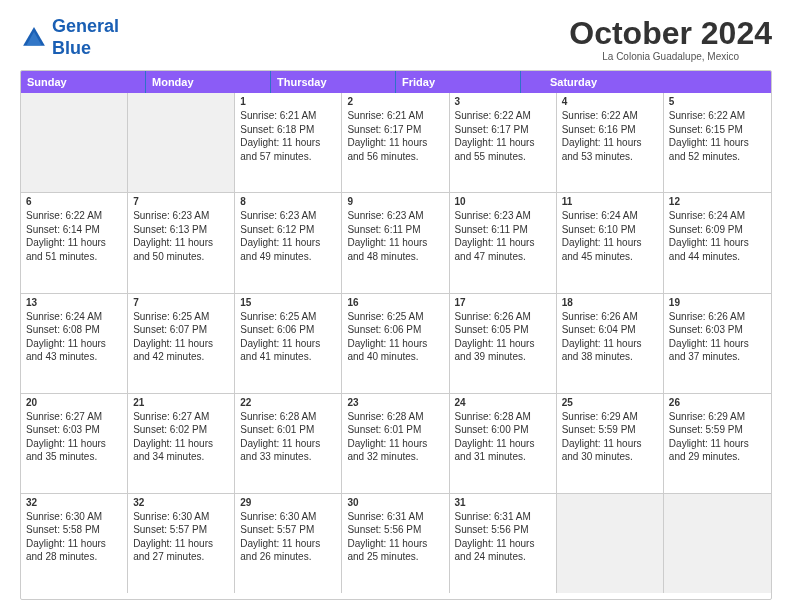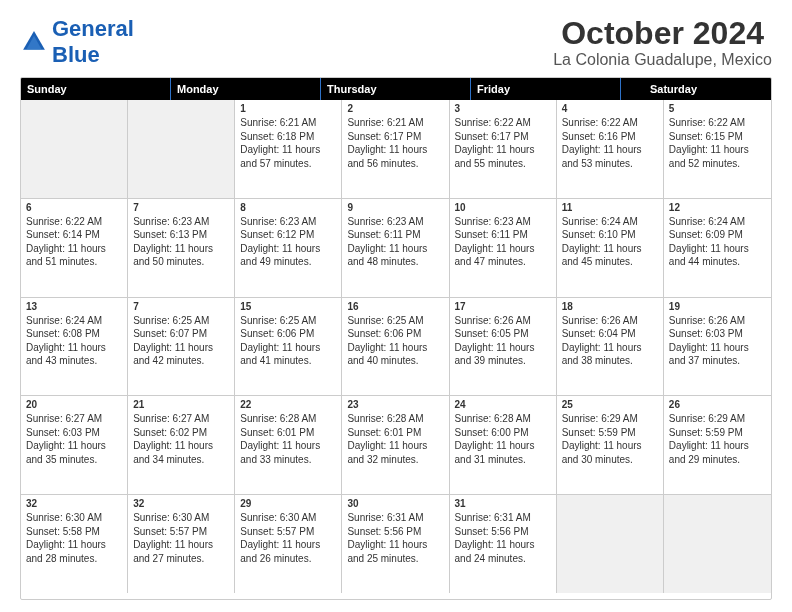--- a/index.html
+++ b/index.html
@@ -22,21 +22,21 @@
       justify-content: space-between;
       align-items: flex-start;
       margin-bottom: 8px;
     }
     .logo {
       display: flex;
       align-items: center;
       gap: 4px;
     }
     .logo-text {
-      font-size: 22px;
+      font-size: 18px;
       font-weight: bold;
       color: #333;
       line-height: 1.2;
     }
     .logo-text span {
       color: #1a5fb4;
     }
     .logo-icon {
       width: 28px;
       height: 28px;
@@ -44,33 +44,33 @@
     .title-area {
       text-align: center;
     }
     .month-title {
       font-size: 32px;
       font-weight: bold;
       color: #333;
       line-height: 1.1;
     }
     .subtitle {
-      font-size: 16px;
+      font-size: 10px;
       color: #555;
     }
     .calendar {
       flex: 1;
       border: 1px solid #ccc;
       border-radius: 2px;
       overflow: hidden;
     }
     .cal-header {
       display: grid;
-      grid-template-columns: repeat(5, 1fr);
-      background: #000000;
+      grid-template-columns: repeat(6, 1fr);
+      background: #8b5cf6;
     }
     .cal-header-cell {
       color: #fff;
       font-size: 11px;
       font-weight: bold;
       padding: 5px 6px;
       text-align: left;
       border-right: 1px solid #2e72c8;
     }
     .cal-header-cell:last-child { border-right: none; margin-left: 23px; }

